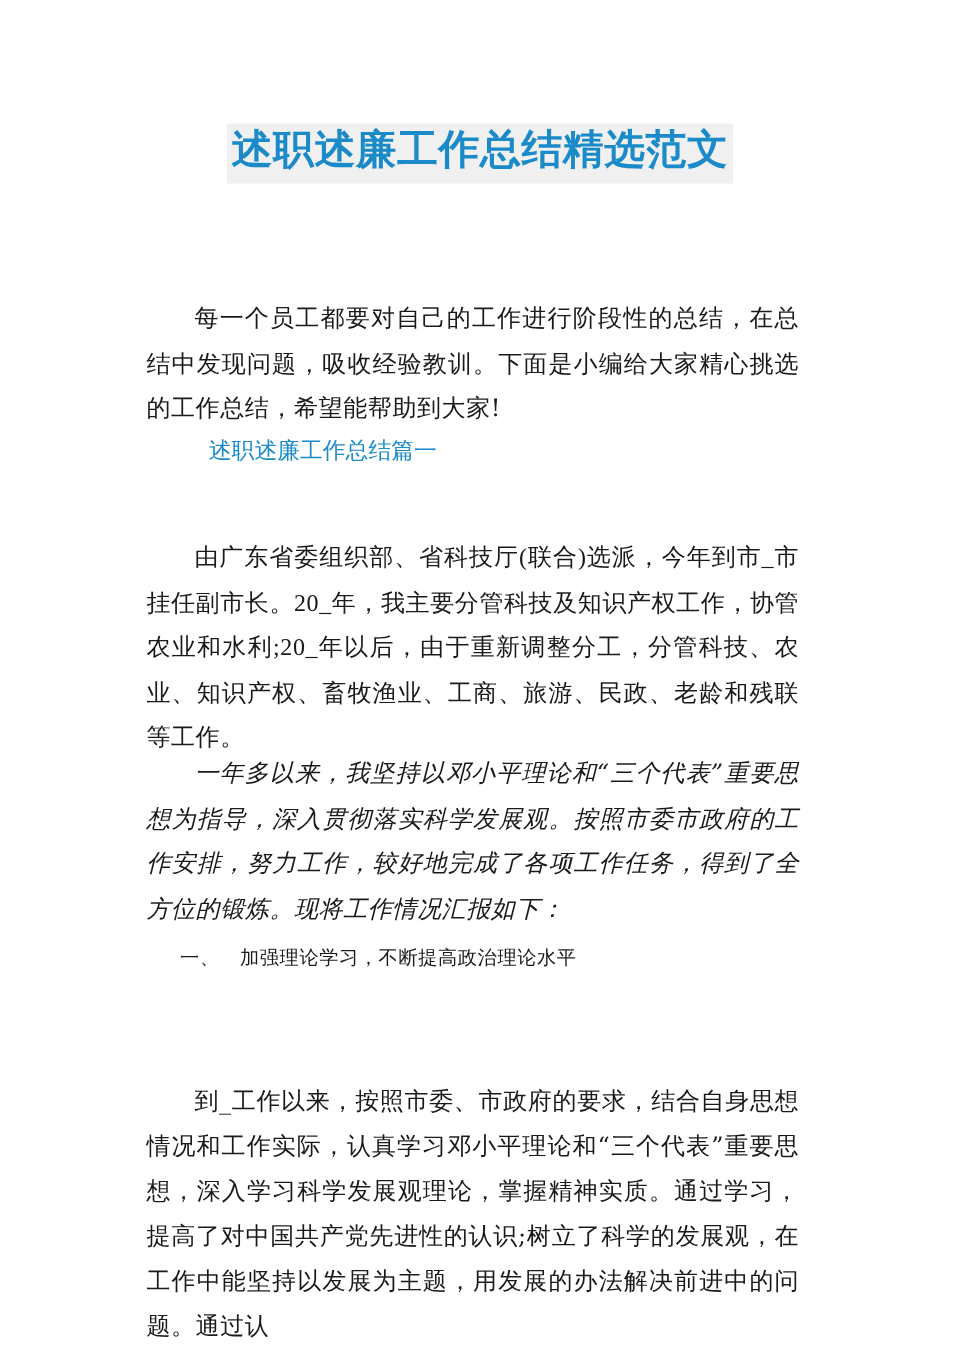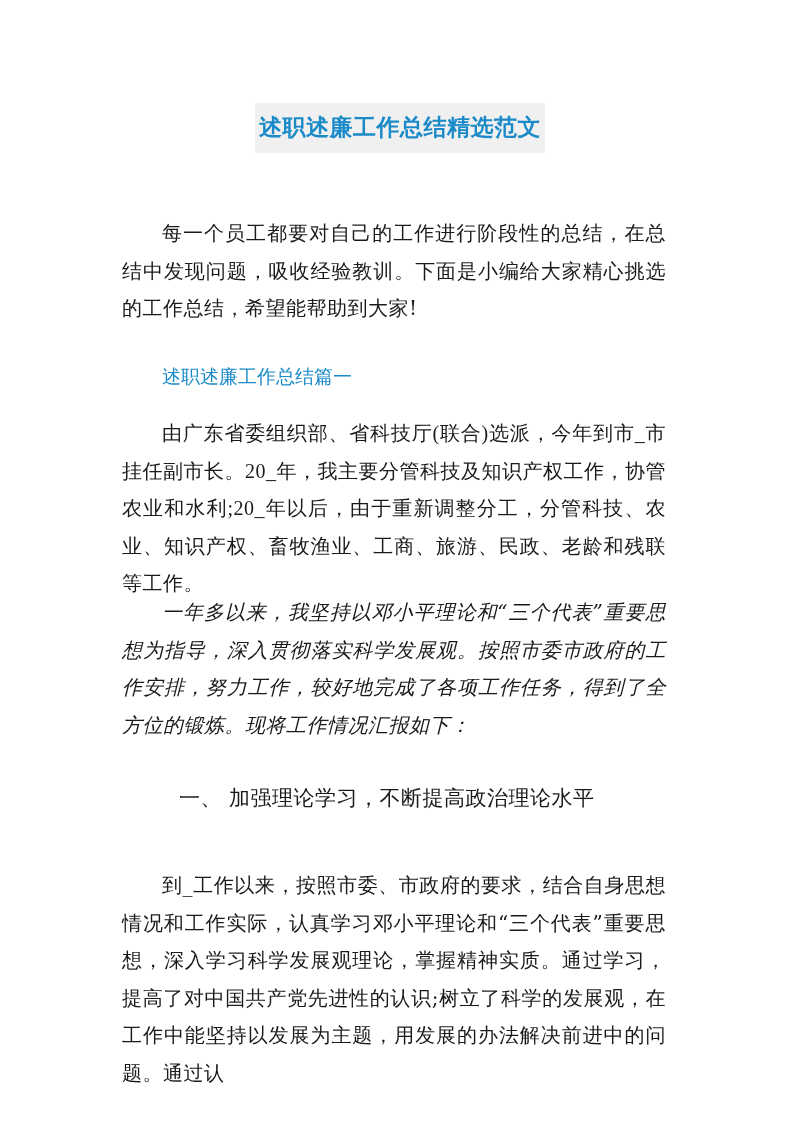--- a/index.html
+++ b/index.html
@@ -2,35 +2,35 @@
 <html><head>
   <meta charset="utf-8">
   <style>
     html, body { margin: 0; padding: 0; background: #ffffff; }
     body { width: 800px; height: 1132px; position: relative; overflow: hidden;
       font-family: "DejaVu Serif", "Liberation Serif", serif; color: #1a1a1a; }
     .page { position: absolute; left: 0; top: 0; width: 800px; height: 1132px; background: #ffffff; }
     .title-wrap { position: absolute; top: 103px; left: 0; width: 800px; text-align: center; }
     .title {
       display: inline-block; background: #f0f0f0; color: #1a8ac8;
-      font-family: Liberation Serif, serif; font-weight: bold;
-      font-size: 23px; line-height: 50px; padding: 0 4px; letter-spacing: 0.5px;
+      font-family: Liberation Mono, monospace; font-weight: bold;
+      font-size: 34px; line-height: 50px; padding: 0 4px; letter-spacing: 0.5px;
     }
     .body { position: absolute; left: 122px; width: 544px; top: 0; }
     .para {
       position: absolute; left: 0; width: 544px; font-size: 20px; line-height: 37.5px;
-      text-indent: 40px; word-break: break-all; text-align: justify; letter-spacing: 0.5px;
+      text-indent: 40px; word-break: break-all; text-align: justify; letter-spacing: 0.5px; margin-top: 32px;
     }
     .heading {
-      position: absolute; left: 40px; color: #1a8ac8;
+      position: absolute; left: 52px; color: #1a8ac8;
       font-family: "DejaVu Sans", "Liberation Sans", sans-serif;
       font-size: 19px; line-height: 30px; text-align: right;
     }
     .item {
-      position: absolute; left: 57px; font-size: 21px; line-height: 30px; letter-spacing: 0.5px;
+      position: absolute; left: 28px; font-size: 16px; line-height: 30px; letter-spacing: 0.5px;
     }
     .item .num { display: inline-block; width: 50px; }
   </style>
 </head>
 <body>
 
 <div class="page">
   <div class="title-wrap">
     <span class="title">述职述廉工作总结精选范文</span>
   </div>

